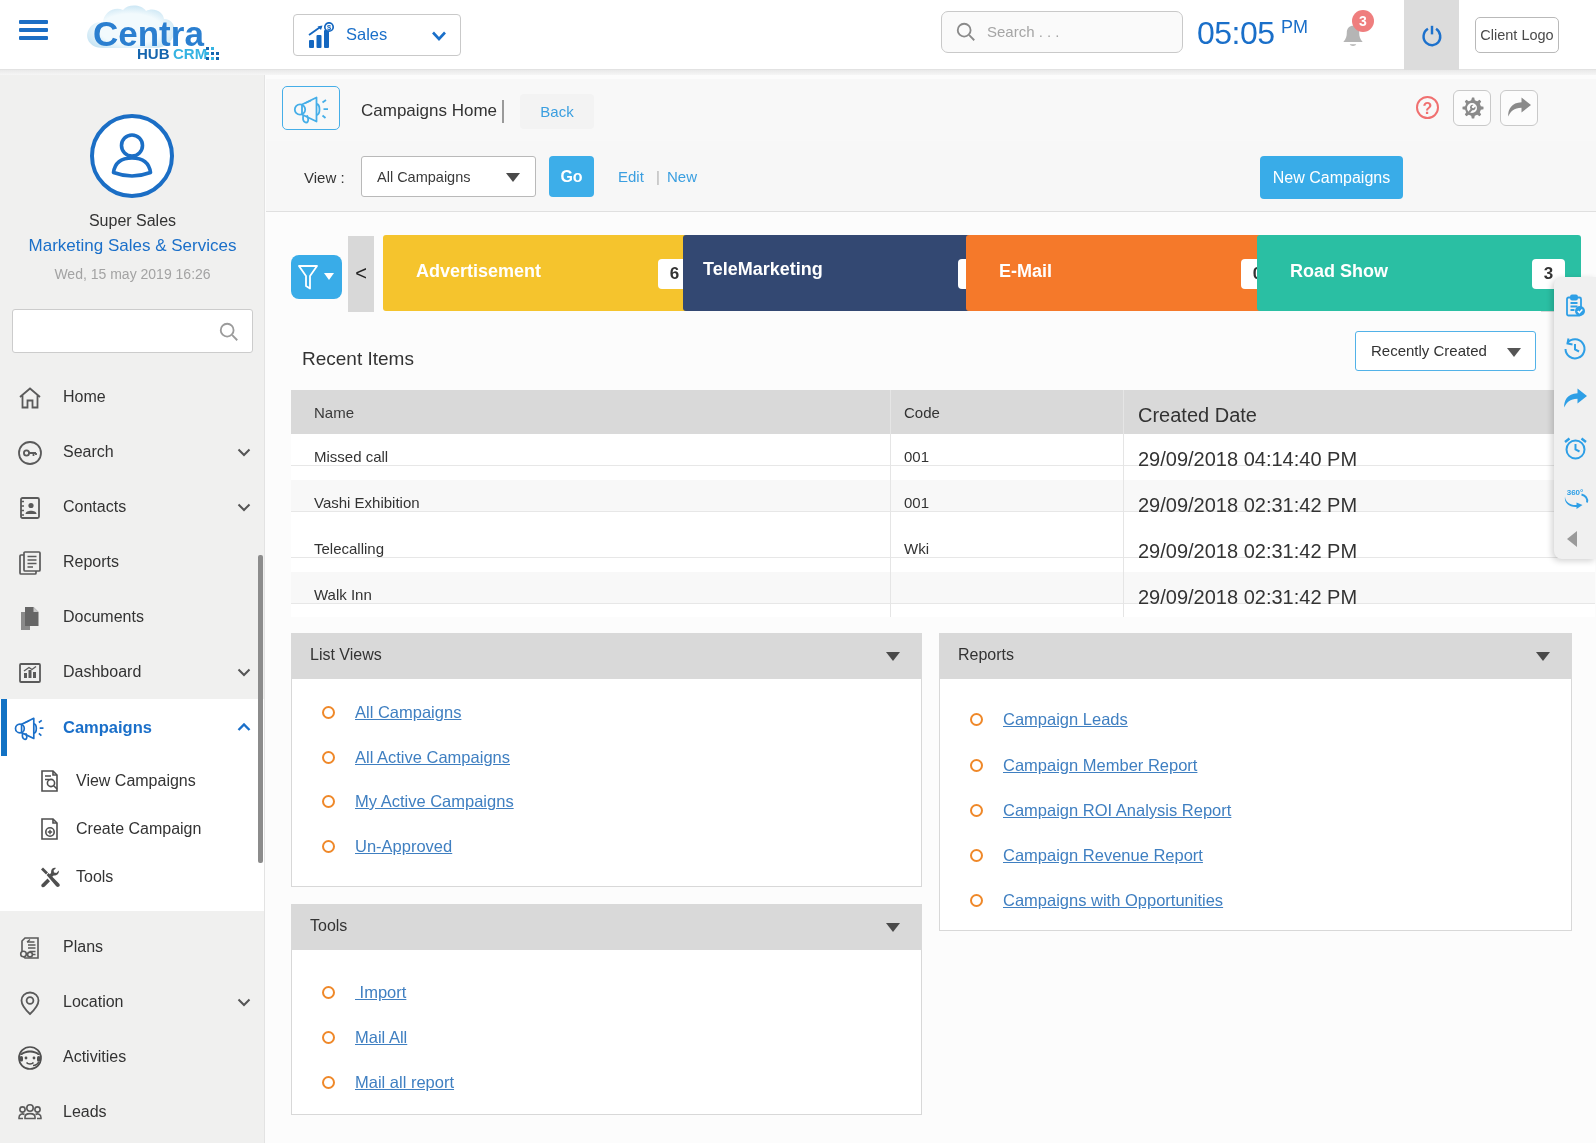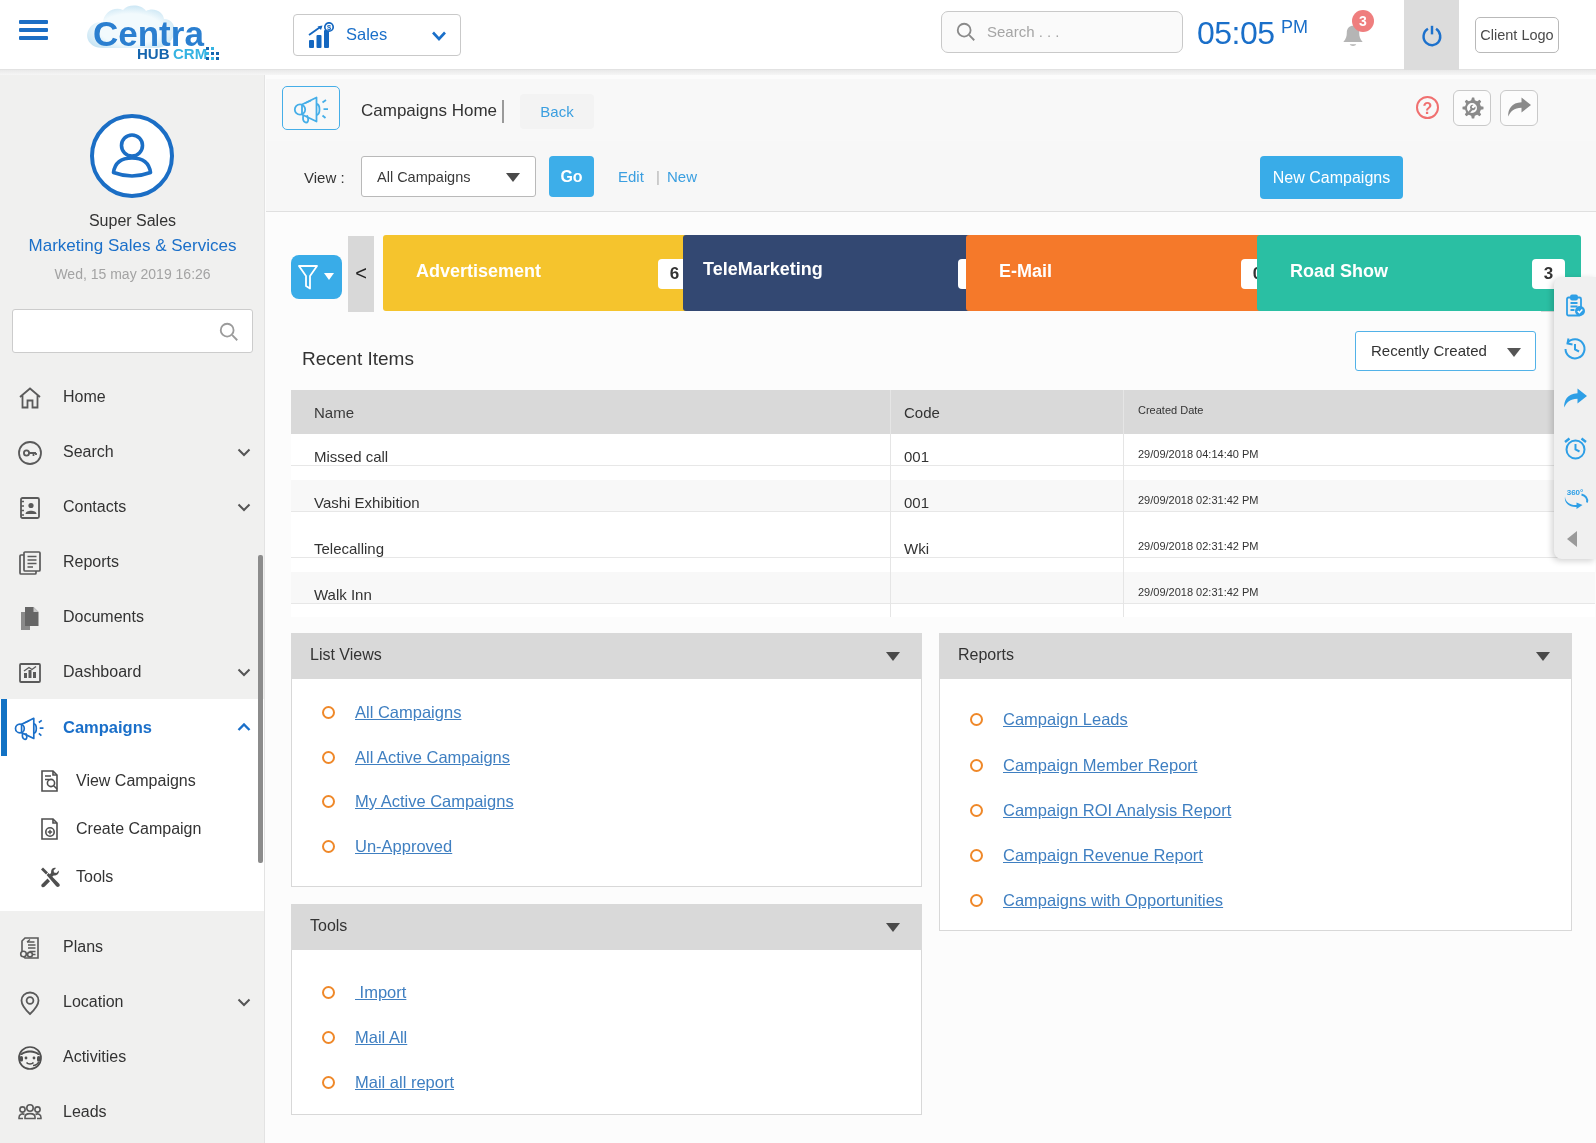--- a/index.html
+++ b/index.html
@@ -54,21 +54,21 @@
 .card .cn { position:absolute; right:16px; top:24px; width:33px; height:30px; background:#fff; border-radius:4px; color:#333; font-size:17px; text-align:center; line-height:30px; }
 
 
 .rititle { position:absolute; left:36px; top:278px; font-size:19px; color:#333; }
 .recsel { position:absolute; left:1089px; top:261px; width:181px; height:40px; background:#fff; border:1px solid #52b2e8; border-radius:3px; }
 #tbl { position:absolute; left:25px; top:320px; width:1304px; height:227px; background:#fff; }
 #tbl .hrow { position:absolute; left:0; top:0; width:100%; height:44px; background:#d9d9d9; }
 #tbl .trow { position:absolute; left:0; width:100%; height:32px; border-bottom:1px solid #e7e7e7; }
 #tbl .c1 { position:absolute; left:23px; top:14px; font-size:15px; color:#333; }
 #tbl .c2 { position:absolute; left:613px; top:14px; font-size:15px; color:#333; }
-#tbl .c3 { position:absolute; left:847px; top:14px; font-size:11px; color:#333; }
+#tbl .c3 { position:absolute; left:847px; top:14px; font-size:20px; color:#333; }
 #tbl .vline1 { position:absolute; left:599px; top:0; width:1px; height:227px; background:#e5e5e5; }
 #tbl .vline2 { position:absolute; left:832px; top:0; width:1px; height:227px; background:#e5e5e5; }
 
 
 .panel { position:absolute; background:#fff; border:1px solid #d8d8d8; }
 .phead { position:absolute; left:-1px; top:-1px; height:46px; background:#d9d9d9; }
 .phead .pt { position:absolute; left:19px; top:13px; font-size:16px; color:#333; }
 .phead .tri { position:absolute; right:22px; top:19px; width:0; height:0; border-left:7px solid transparent; border-right:7px solid transparent; border-top:9px solid #4a4a4a; }
 .pitem { position:absolute; left:30px; height:30px; }
 .pitem .bul { position:absolute; left:0; top:3px; width:13px; height:13px; border:2px solid #ef8829; border-radius:50%; }

